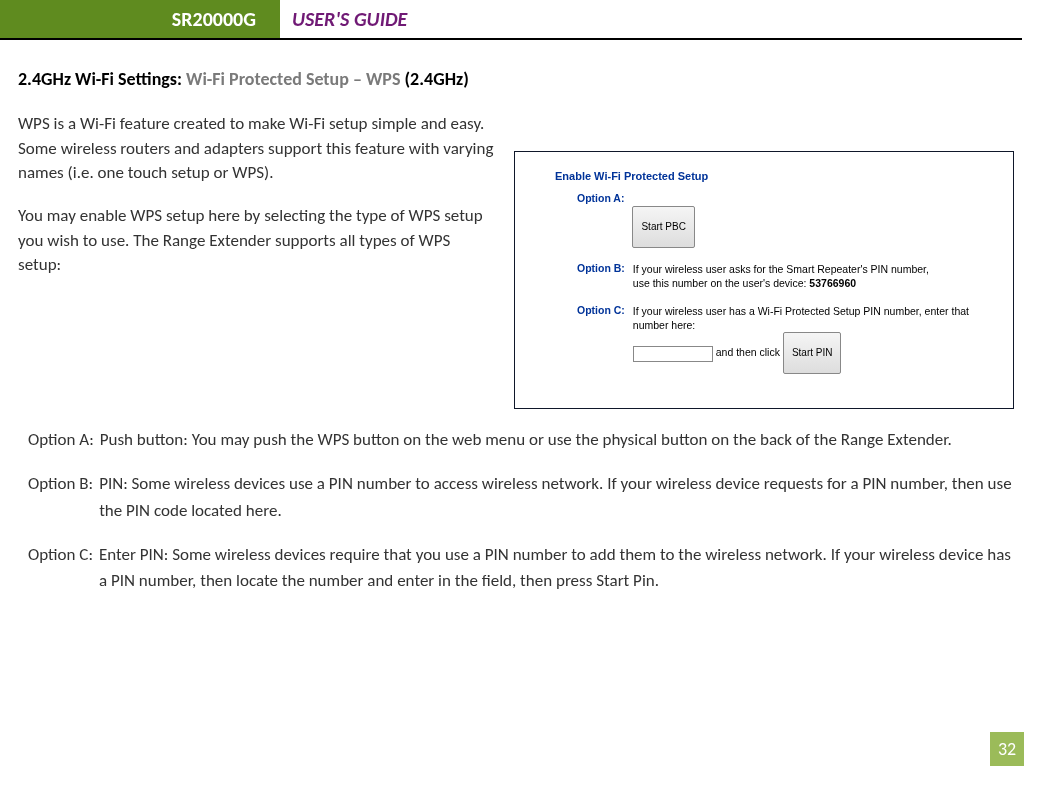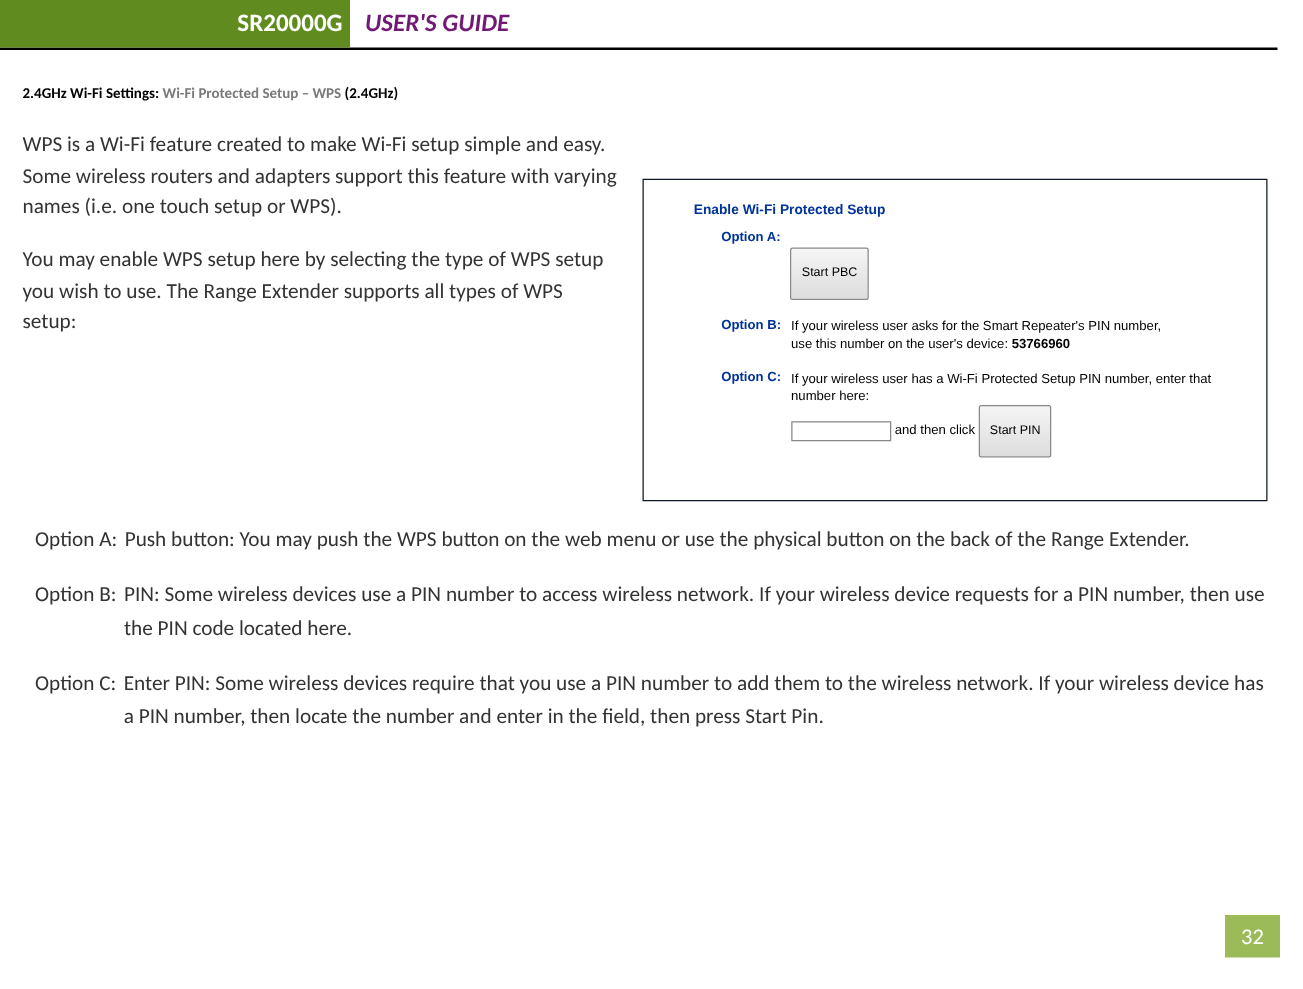--- a/index.html
+++ b/index.html
@@ -21,37 +21,37 @@
     margin: 0 20px 0 0;
   }
   .header-green {
     background: #5f8b1f;
     color: #fff;
     font-weight: bold;
     font-size: 20px;
     display: flex;
     align-items: center;
     justify-content: flex-end;
-    padding: 0 6px 0 120px;
+    padding: 0 24px 0 120px;
     min-width: 280px;
   }
   .header-title {
     font-weight: bold;
     font-size: 20px;
     display: flex;
     align-items: center;
     padding-left: 12px;
     color: #701a75;
     font-style: italic;
   }
   .content {
     padding: 28px 28px 10px 18px;
   }
   .section-head {
-    font-size: 12px;
+    font-size: 18px;
     font-weight: bold;
     color: #000;
     margin-bottom: 22px;
   }
   .section-head .gray { color: #7a7a7a; font-weight: bold; }
   .two-col { display: flex; gap: 18px; align-items: flex-start; }
   .intro { flex: 1 1 auto; }
   .intro p {
     font-size: 17px;
     line-height: 1.45;
@@ -96,21 +96,21 @@
     line-height: 1.55;
     margin: 0 0 18px 0;
     color: #333;
     display: flex;
   }
   .opt-para .lbl { white-space: nowrap; margin-right: 6px; }
   .page-num {
     position: absolute;
     right: 18px;
     bottom: 25px;
-    width: 44px;
+    width: 34px;
     height: 34px;
     background: #9bbb59;
     color: #fff;
     font-size: 18px;
     display: flex;
     align-items: center;
     justify-content: center;
   }
 </style>
 </head>

